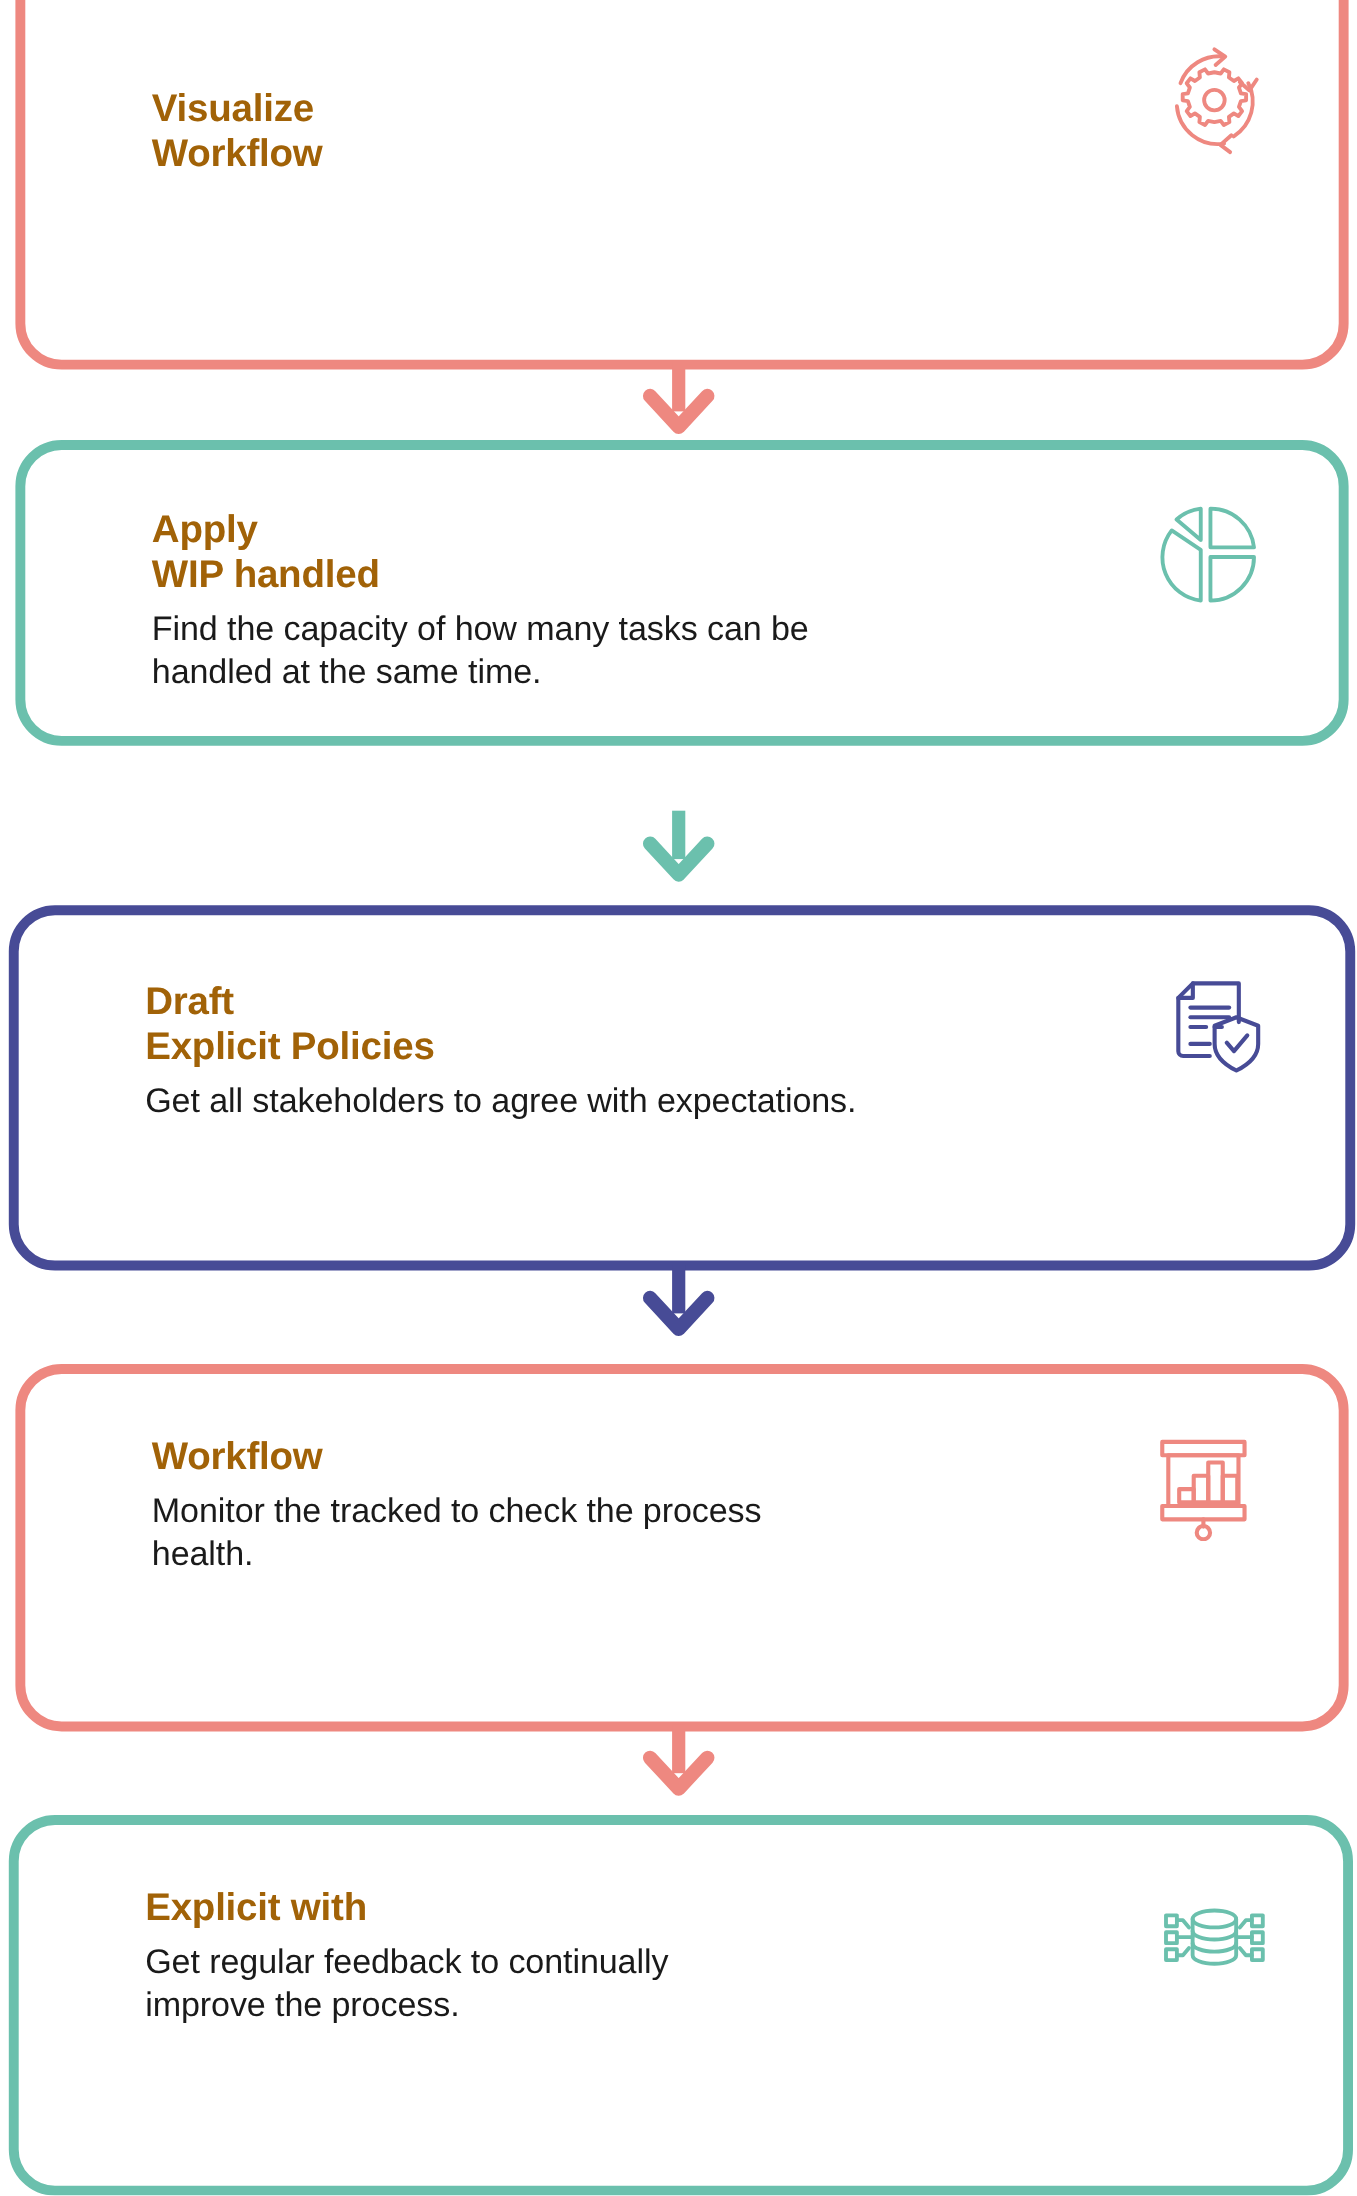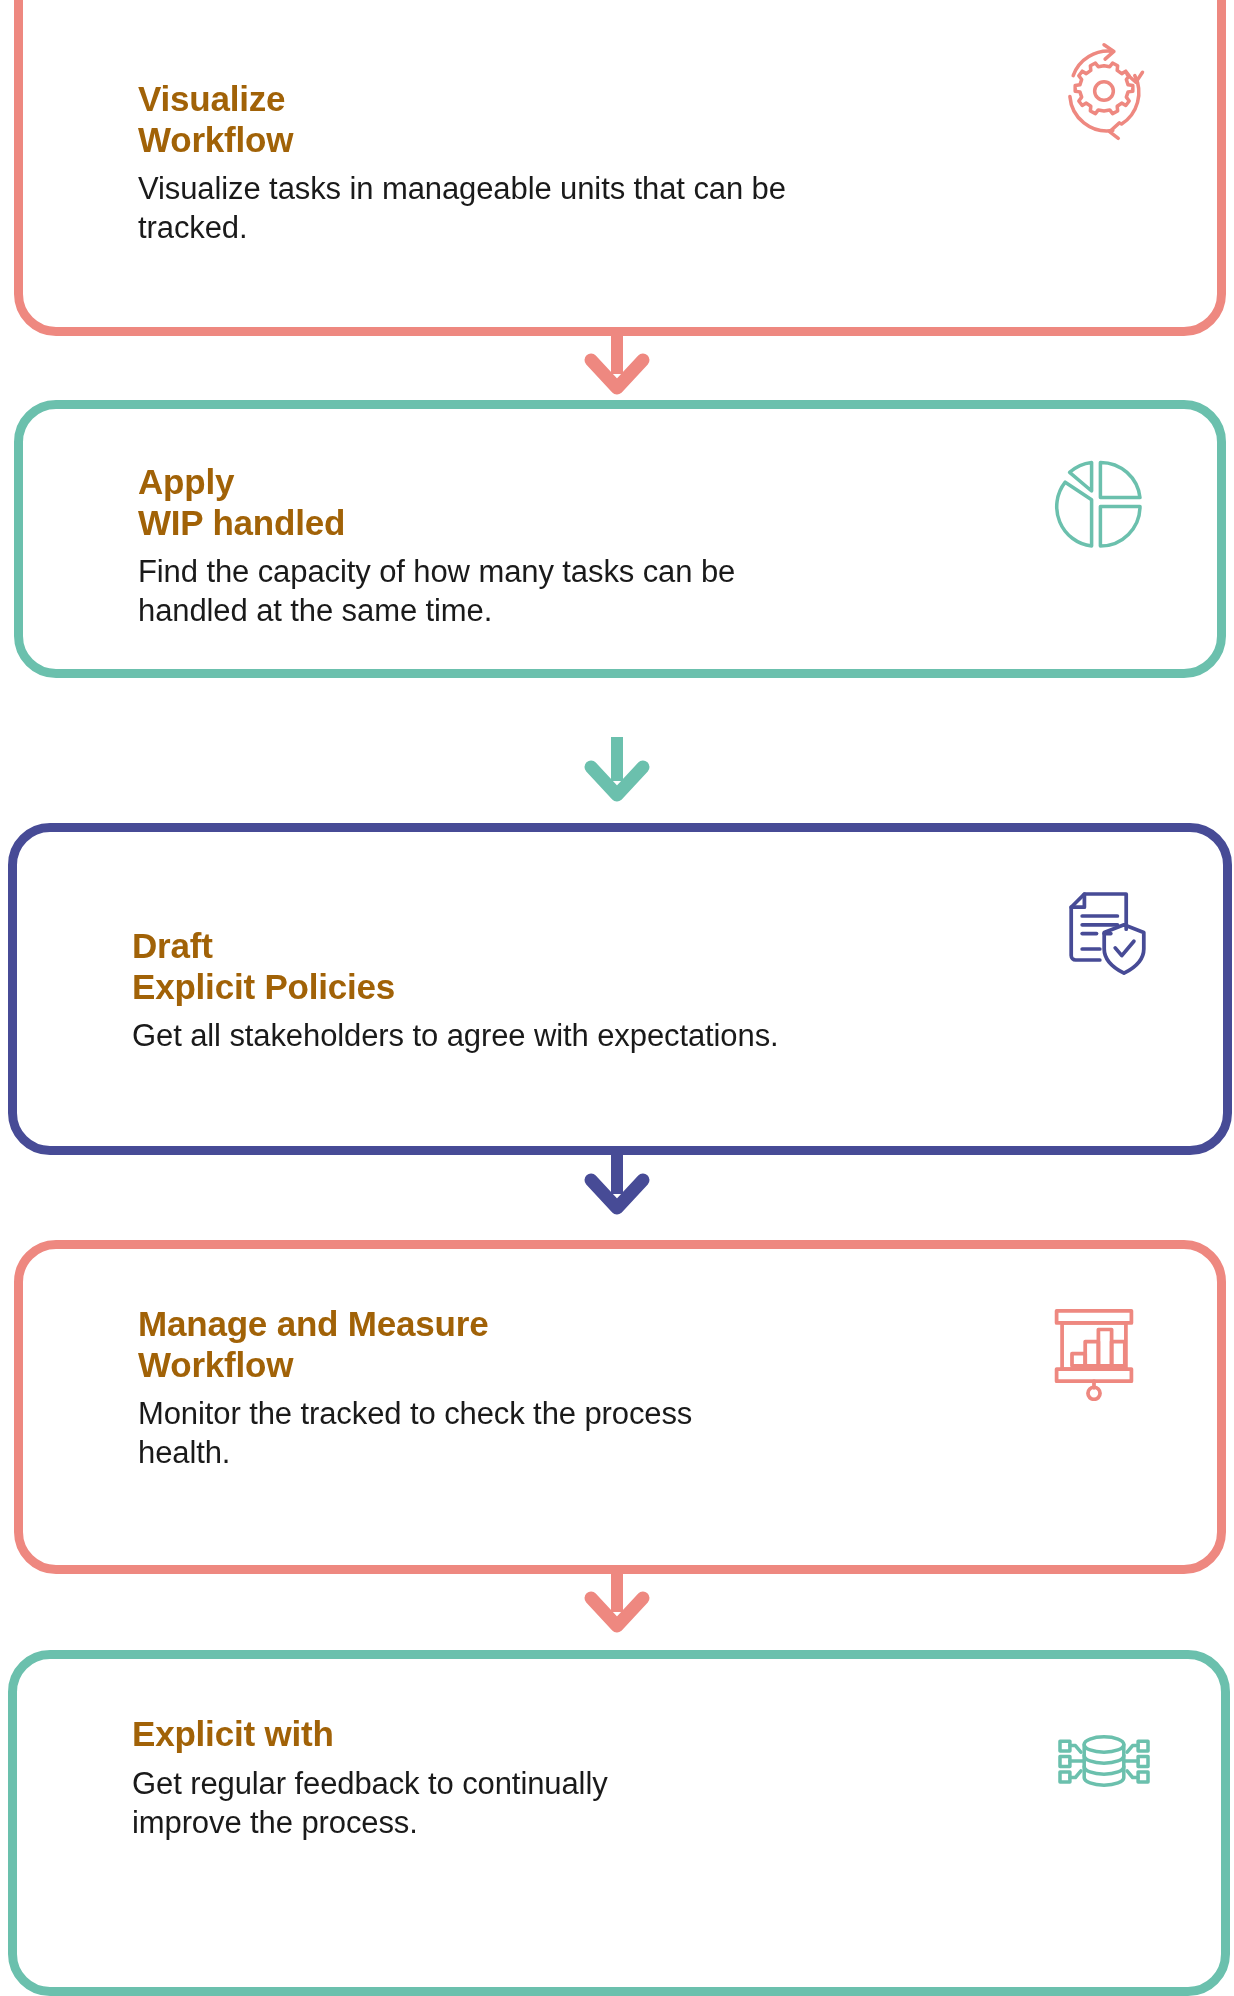--- a/index.html
+++ b/index.html
@@ -72,21 +72,21 @@
   
   #card-1 { left: 14px; top: -68px;   width: 1212px; height: 404px; }
   #card-1 .card-body  { top: 138px; }
   #card-1 .icon-slot  { right: 58px; top: 95px; }
 
   #card-2 { left: 14px; top: 400px;  width: 1212px; height: 278px; }
   #card-2 .card-body  { top: 53px; }
   #card-2 .icon-slot  { right: 66px; top: 38px; }
 
   #card-3 { left: 8px;  top: 823px;  width: 1224px; height: 332px; }
-  #card-3 .card-body  { top: 59px; margin-top: 35px; }
+  #card-3 .card-body  { top: 59px; }
   #card-3 .icon-slot  { right: 66px; top: 40px; }
 
   #card-4 { left: 14px; top: 1240px; width: 1212px; height: 334px; }
   #card-4 .card-body  { top: 55px; }
   #card-4 .icon-slot  { right: 68px; top: 42px; }
 
   #card-5 { left: 8px;  top: 1650px; width: 1222px; height: 346px; }
   #card-5 .card-body  { top: 55px; }
   #card-5 .icon-slot  { right: 62px; top: 47px; }
 
@@ -97,24 +97,20 @@
 </style>
 </head>
 <body>
 
 <div id="flow">
 
   <div class="card" id="card-1" style="border-color:#EE8880;">
     <div class="card-body">
       <div class="kicker">Visualize</div>
       <div class="headline">Workflow</div>
-      <div class="desc">
-        <span>Visualize tasks in manageable units that can be</span>
-        <span>tracked.</span>
-      </div>
     </div>
     <div class="icon-slot">
       <svg viewBox="0 0 100 100" fill="none" stroke="#EE8880" stroke-width="3.2" stroke-linecap="round" stroke-linejoin="round">
 
         <path d="M22 36 A34 34 0 0 1 58 14"></path>
         <path d="M50 8 L59 14 L51 21"></path>
         <path d="M78 36 A34 34 0 0 1 66 80"></path>
         <path d="M85 33 L79 42 L71 35"></path>
         <path d="M58 86 A34 34 0 0 1 19 55"></path>
         <path d="M64 79 L55 87 L63 93"></path>
@@ -189,21 +185,20 @@
 
   <div class="arrow" id="arrow-3">
     <svg viewBox="0 0 70 72">
       <rect x="29" y="0" width="12" height="44" fill="#474B96"></rect>
       <path d="M9 30 L35 58 L61 30" fill="none" stroke="#474B96" stroke-width="13" stroke-linecap="round" stroke-linejoin="round"></path>
     </svg>
   </div>
 
   <div class="card" id="card-4" style="border-color:#EE8880;">
     <div class="card-body">
-      <div class="kicker">Manage and Measure</div>
       <div class="headline">Workflow</div>
       <div class="desc">
         <span>Monitor the tracked to check the process</span>
         <span>health.</span>
       </div>
     </div>
     <div class="icon-slot">
       <svg viewBox="0 0 100 100" fill="none" stroke="#EE8880" stroke-width="3.4" stroke-linecap="round" stroke-linejoin="round">
 
         <rect x="16" y="18" width="68" height="11"></rect>

